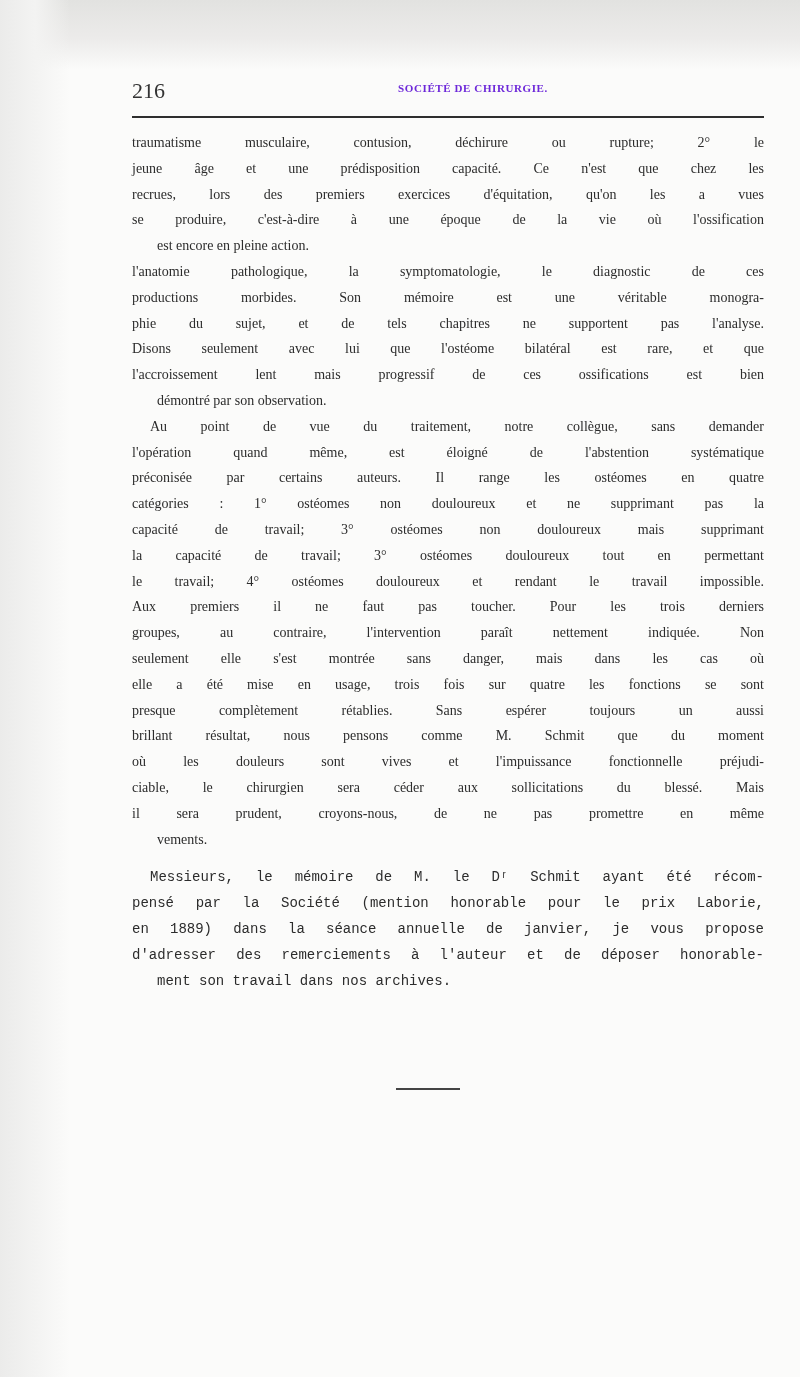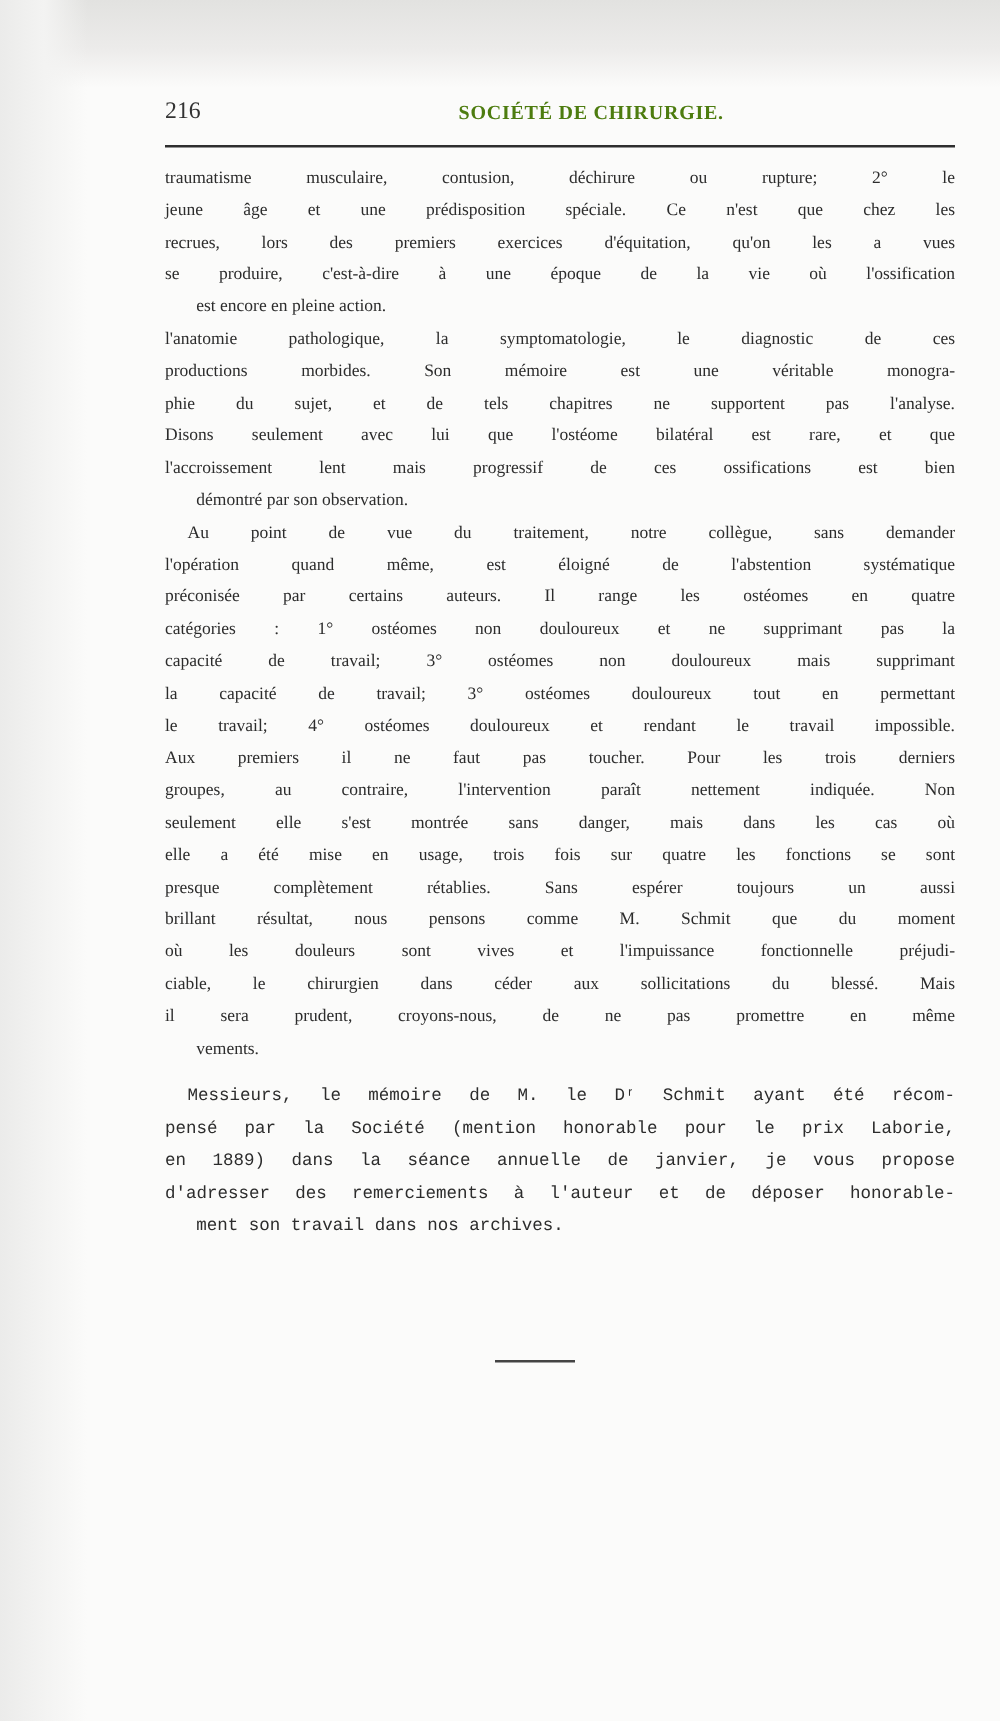--- a/index.html
+++ b/index.html
@@ -19,26 +19,26 @@
     background: linear-gradient(to right, #ebebea 0%, #f3f3f2 50%, rgba(251,251,250,0) 100%);
   }
   .page {
     position: absolute; left: 132px; top: 0; width: 632px;
   }
   .header {
     position: absolute; left: 0; top: 78px; width: 632px; height: 26px;
   }
   .page-number {
     position: absolute; left: 0; top: 0;
-    font-size: 19px; color: #333;
+    font-size: 22px; color: #333;
   }
   .running-head {
     position: absolute; left: 0; right: 0; top: 4px; text-align: center;
-    font-size: 16px; letter-spacing: 0.6px; font-variant: small-caps;
-    font-weight: bold; color: #4d7c0f; padding-left: 50px;
+    font-size: 11px; letter-spacing: 0.6px; font-variant: small-caps;
+    font-weight: bold; color: #6d28d9; padding-left: 50px;
   }
   .header-rule {
     position: absolute; left: 0; top: 116px; width: 632px; height: 2px;
     background: #2e2e2e;
   }
   .body-text {
     position: absolute; left: 0; top: 130px; width: 632px;
     font-size: 14px; line-height: 25.8px; color: #2c2c2c;
   }
   .line {
@@ -62,21 +62,21 @@
 <div class="page">
   <div class="header">
     <span class="page-number">216</span>
     <span class="running-head">SOCIÉTÉ DE CHIRURGIE.</span>
   </div>
   <div class="header-rule"></div>
 
   <div class="body-text" id="body-text">
       <div>
         <span class="line">traumatisme musculaire, contusion, déchirure ou rupture; 2° le</span>
-        <span class="line">jeune âge et une prédisposition spéciale. Ce n'est que chez les</span>
+        <span class="line">jeune âge et une prédisposition capacité. Ce n'est que chez les</span>
         <span class="line">recrues, lors des premiers exercices d'équitation, qu'on les a vues</span>
         <span class="line">se produire, c'est-à-dire à une époque de la vie où l'ossification</span>
         <span class="line last">est encore en pleine action.</span>
       </div>
       <div>
         <span class="line">l'anatomie pathologique, la symptomatologie, le diagnostic de ces</span>
         <span class="line">productions morbides. Son mémoire est une véritable monogra-</span>
         <span class="line">phie du sujet, et de tels chapitres ne supportent pas l'analyse.</span>
         <span class="line">Disons seulement avec lui que l'ostéome bilatéral est rare, et que</span>
         <span class="line">l'accroissement lent mais progressif de ces ossifications est bien</span>
@@ -90,21 +90,21 @@
         <span class="line">capacité de travail; 3° ostéomes non douloureux mais supprimant</span>
         <span class="line">la capacité de travail; 3° ostéomes douloureux tout en permettant</span>
         <span class="line">le travail; 4° ostéomes douloureux et rendant le travail impossible.</span>
         <span class="line">Aux premiers il ne faut pas toucher. Pour les trois derniers</span>
         <span class="line">groupes, au contraire, l'intervention paraît nettement indiquée. Non</span>
         <span class="line">seulement elle s'est montrée sans danger, mais dans les cas où</span>
         <span class="line">elle a été mise en usage, trois fois sur quatre les fonctions se sont</span>
         <span class="line">presque complètement rétablies. Sans espérer toujours un aussi</span>
         <span class="line">brillant résultat, nous pensons comme M. Schmit que du moment</span>
         <span class="line">où les douleurs sont vives et l'impuissance fonctionnelle préjudi-</span>
-        <span class="line">ciable, le chirurgien dans céder aux sollicitations du blessé. Mais</span>
+        <span class="line">ciable, le chirurgien sera céder aux sollicitations du blessé. Mais</span>
         <span class="line">il sera prudent, croyons-nous, de ne pas promettre en même</span>
         <span class="line last">vements.</span>
       </div>
       <div class="para-gap">
         <span class="line indent">Messieurs, le mémoire de M. le Dʳ Schmit ayant été récom-</span>
         <span class="line">pensé par la Société (mention honorable pour le prix Laborie,</span>
         <span class="line">en 1889) dans la séance annuelle de janvier, je vous propose</span>
         <span class="line">d'adresser des remerciements à l'auteur et de déposer honorable-</span>
         <span class="line last">ment son travail dans nos archives.</span>
       </div>

